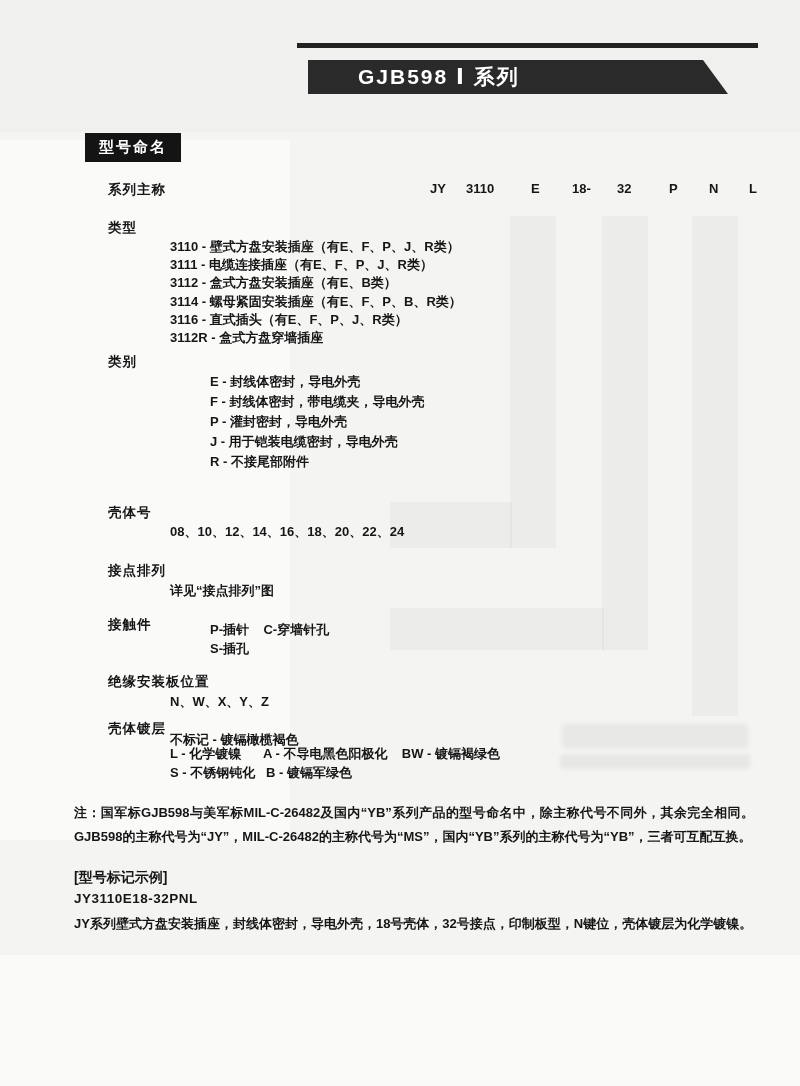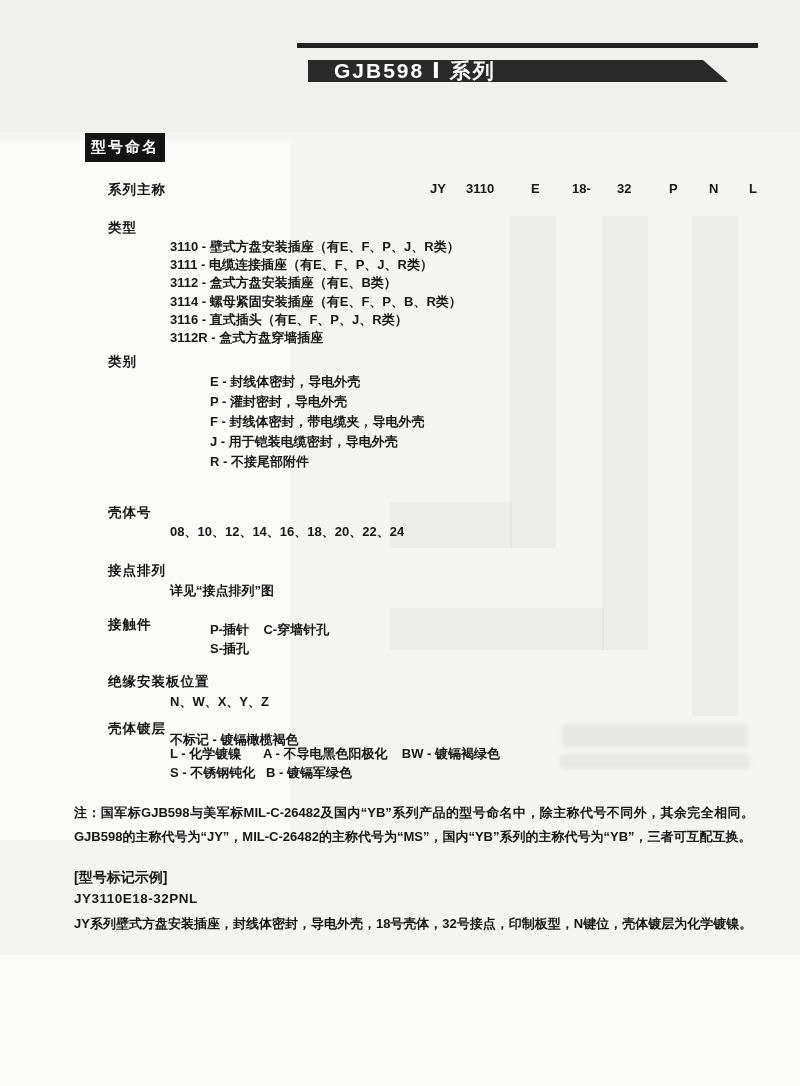--- a/index.html
+++ b/index.html
@@ -12,27 +12,27 @@
   .abs{position:absolute;}
   .b{font-weight:700;}
   
   .patch{position:absolute;pointer-events:none;}
   .patch-top{left:0;top:0;width:800px;height:132px;background:rgba(0,0,0,0.016);}
   .patch-left{left:0;top:140px;width:290px;height:700px;background:rgba(255,255,255,0.5);}
   .patch-bottom{left:0;top:955px;width:800px;height:131px;background:rgba(255,255,255,0.55);}
   
   .top-rule{left:297px;top:43px;width:461px;height:5px;background:#222;}
   .banner{
-    left:308px;top:60px;width:420px;height:22px;background:#2a2a2a;
+    left:308px;top:60px;width:420px;height:34px;background:#2a2a2a;
     clip-path:polygon(0 0,395px 0,420px 100%,0 100%);
-    display:flex;align-items:center;
+    display:flex;align-items:center;padding-left:24px;
   }
   .banner-text{color:#fff;font-weight:700;font-size:21px;letter-spacing:2px;padding-left:26px;white-space:pre;}
   .model-label-box{
-    left:85px;top:133px;width:80px;height:29px;background:#141414;
+    left:85px;top:133px;width:96px;height:29px;background:#141414;
     display:flex;align-items:center;justify-content:center;
   }
   .model-label-text{color:#fff;font-weight:700;font-size:15px;letter-spacing:2px;}
   
   .series-label{left:108px;top:181px;font-size:13.5px;letter-spacing:1px;}
   .code{top:181px;font-size:13px;white-space:pre;margin-left:42px;}
   .sec-title{font-size:13.5px;letter-spacing:1px;}
   .line{font-size:13px;white-space:pre;}
   .type-items .line{line-height:18.2px;}
   .cat-items .line{line-height:19.9px;}
@@ -84,22 +84,22 @@
   <div class="line b">3111 - 电缆连接插座（有E、F、P、J、R类）</div>
   <div class="line b">3112 - 盒式方盘安装插座（有E、B类）</div>
   <div class="line b">3114 - 螺母紧固安装插座（有E、F、P、B、R类）</div>
   <div class="line b">3116 - 直式插头（有E、F、P、J、R类）</div>
   <div class="line b">3112R - 盒式方盘穿墙插座</div>
 </div>
 
 <div class="abs sec-title b" style="left:108px;top:353px;">类别</div>
 <div class="abs cat-items" style="left:210px;top:372px;">
   <div class="line b">E - 封线体密封，导电外壳</div>
+  <div class="line b">F - 封线体密封，带电缆夹，导电外壳</div>
   <div class="line b">P - 灌封密封，导电外壳</div>
-  <div class="line b">F - 封线体密封，带电缆夹，导电外壳</div>
   <div class="line b">J - 用于铠装电缆密封，导电外壳</div>
   <div class="line b">R - 不接尾部附件</div>
 </div>
 
 <div class="abs sec-title b" style="left:108px;top:504px;">壳体号</div>
 <div class="abs line b" style="left:170px;top:523px;">08、10、12、14、16、18、20、22、24</div>
 
 <div class="abs sec-title b" style="left:108px;top:562px;">接点排列</div>
 <div class="abs line b" style="left:170px;top:582px;">详见“接点排列”图</div>
 

